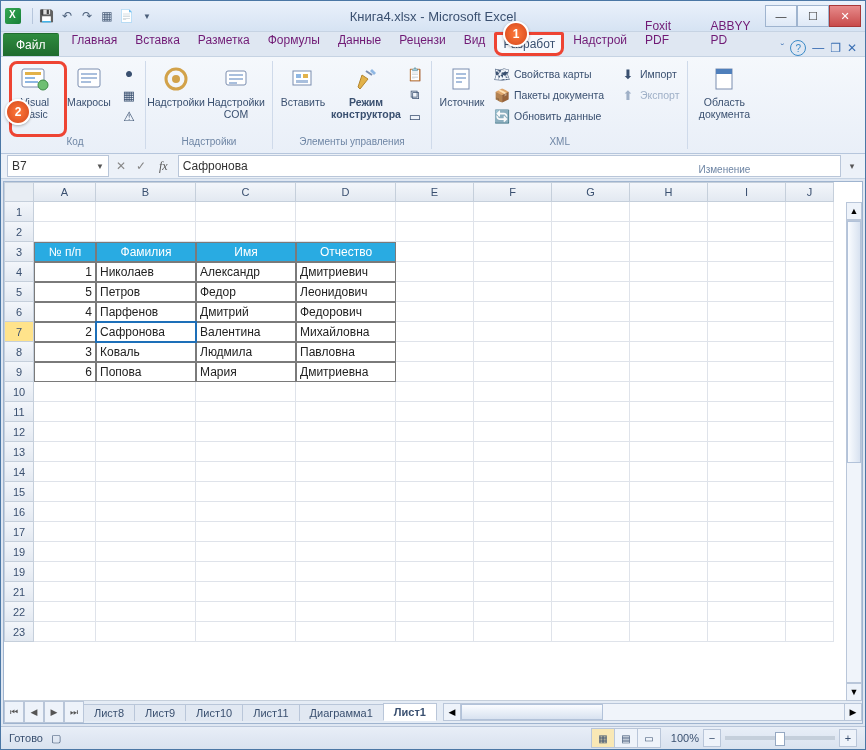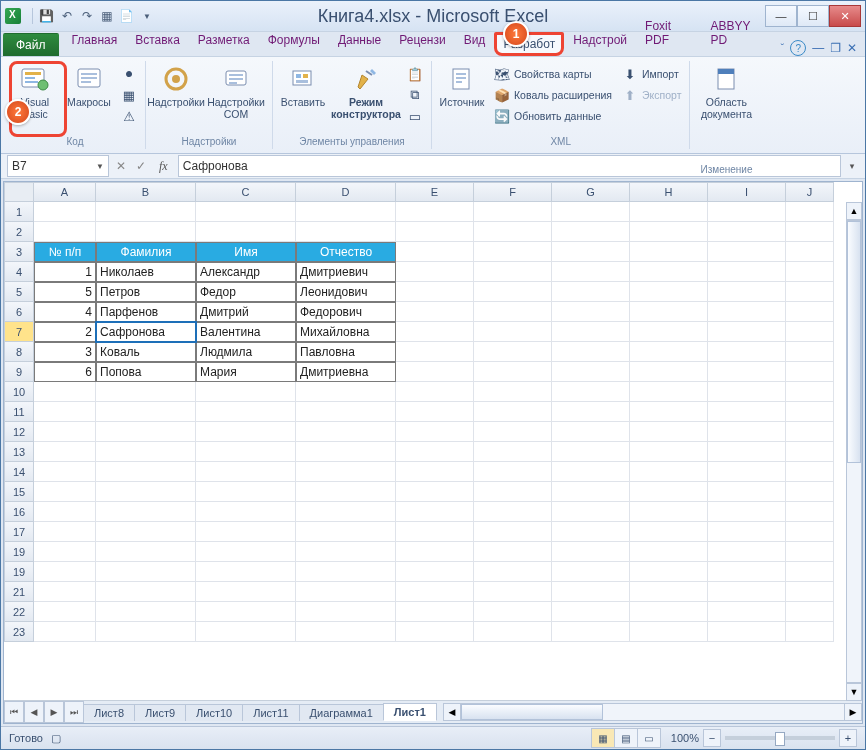--- a/index.html
+++ b/index.html
@@ -44,21 +44,21 @@
     content: "X"; color: #fff; font-weight: bold; font-size: 10px;
     position: absolute; left: 4px; top: 1px;
   }
   .qat-btn {
     width: 18px; height: 18px; display: flex; align-items: center; justify-content: center;
     font-size: 12px; color: #4b5f7a;
   }
   .qat-sep { width: 1px; height: 16px; background: #b6c6dc; margin: 0 3px; }
   .title-text {
     position: absolute; left: 0; right: 0; text-align: center;
-    font-size: 18px; color: #3a5070; pointer-events: none;
+    font-size: 13px; color: #3a5070; pointer-events: none;
   }
   .winbtns { margin-left: auto; display: flex; gap: 0; }
   .winbtn {
     width: 30px; height: 20px; border: 1px solid #9fb4cf;
     background: linear-gradient(#f5f9ff, #dfe9f6);
     display: flex; align-items: center; justify-content: center;
     font-size: 11px; color: #333;
   }
   .winbtn.close { background: linear-gradient(#e78b8b, #c84b4b); color: #fff; border-color: #a83838; }
 
@@ -432,21 +432,21 @@
           </div>
           <span>Источник</span>
         </div>
         <div class="smallstack" style="min-width:120px;">
           <div class="smallbtn">
               <span class="sico">🗺</span>
               <span>Свойства карты</span>
             </div>
           <div class="smallbtn">
               <span class="sico">📦</span>
-              <span>Коваль расширения</span>
+              <span>Пакеты документа</span>
             </div>
           <div class="smallbtn">
               <span class="sico">🔄</span>
               <span>Обновить данные</span>
             </div>
         </div>
         <div class="smallstack" style="min-width:62px;">
           <div class="smallbtn">
               <span class="sico">⬇</span>
               <span>Импорт</span>

